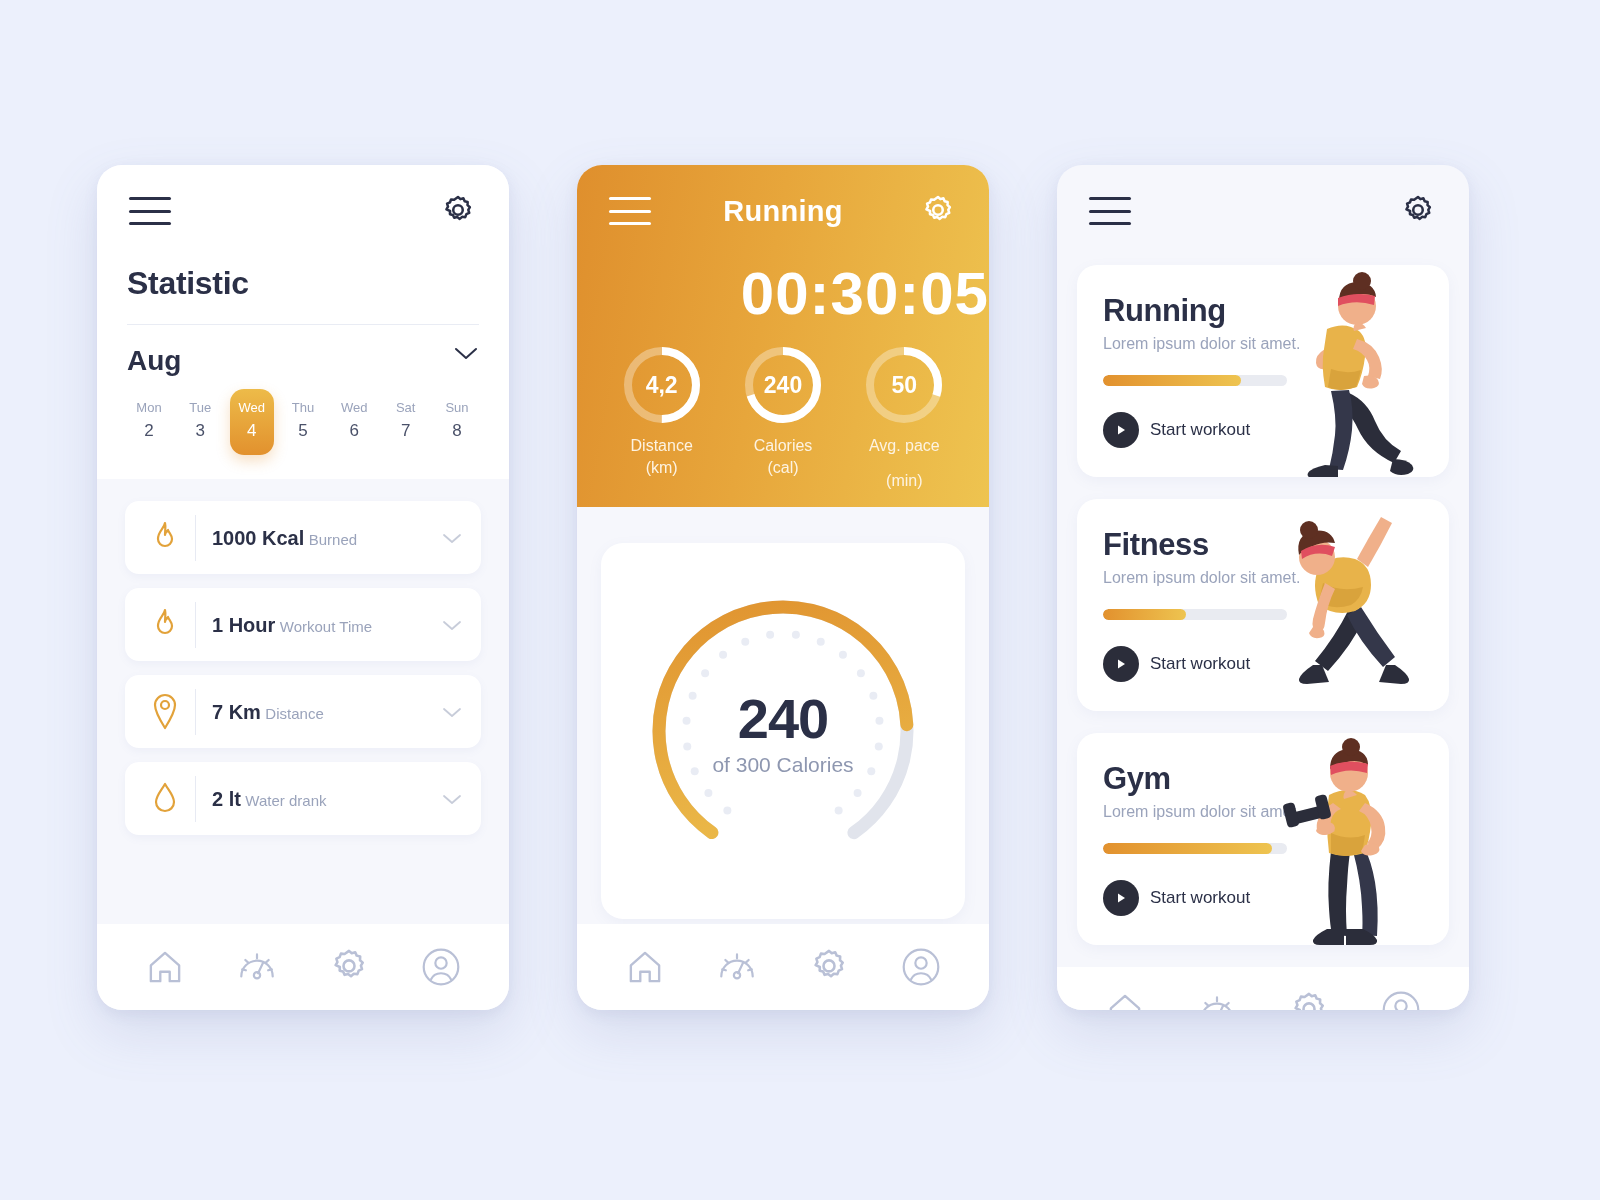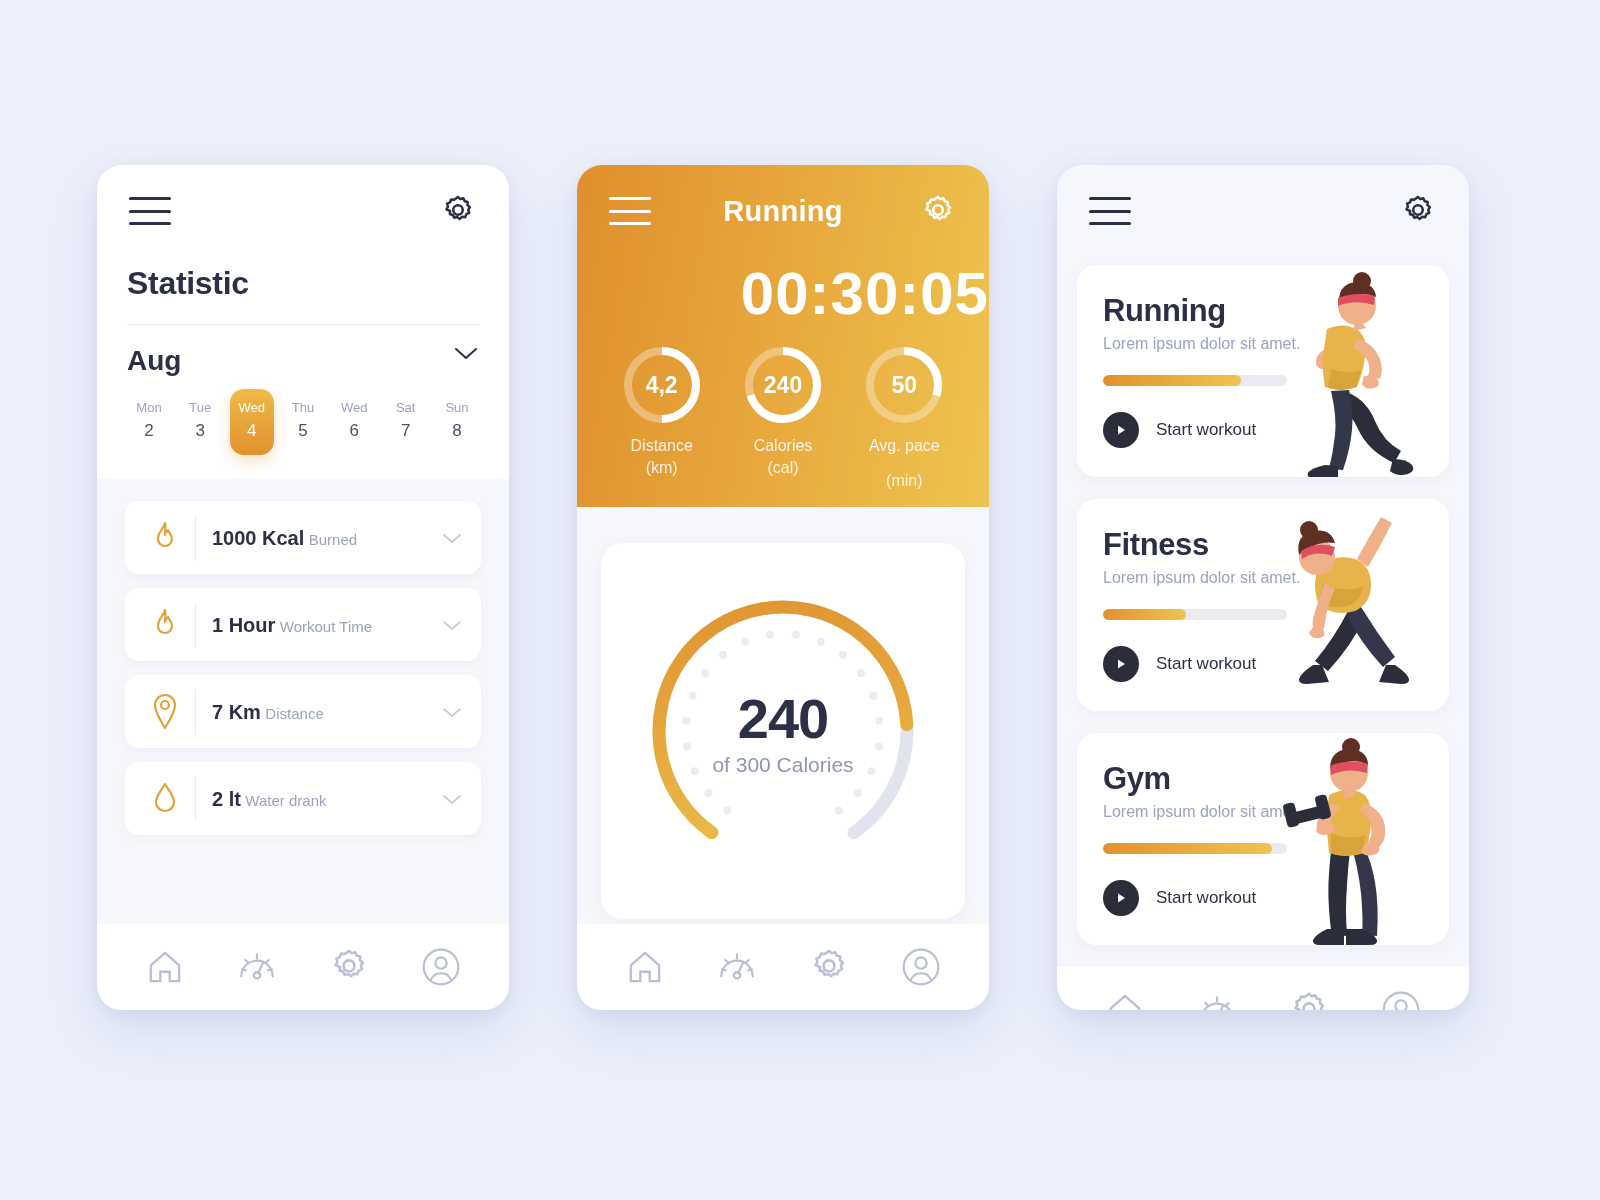--- a/index.html
+++ b/index.html
@@ -129,21 +129,21 @@
   .wk-title { font-size: 31px; font-weight: bold; color: #2b3047; letter-spacing: -.4px; }
   .wk-desc { font-size: 16px; color: #9aa3bb; margin-top: 6px; }
   .wk-track { width: 184px; height: 11px; border-radius: 6px; background: #e9ebf1; margin-top: 22px; overflow: hidden; }
   .wk-fill { height: 100%; border-radius: 6px; background: linear-gradient(90deg,#e2912e 0%, #eec450 100%); }
   .wk-start { display: flex; align-items: center; margin-top: 26px; cursor: pointer; }
   .play-btn {
     width: 36px; height: 36px; border-radius: 50%; background: #2b2d3a;
     display: flex; align-items: center; justify-content: center; flex: 0 0 36px;
   }
   .play-btn svg { display: block; }
-  .wk-start-lab { font-size: 17px; color: #2b3047; margin-left: 17px; }
+  .wk-start-lab { font-size: 17px; color: #2b3047; margin-left: 11px; }
   .wk-art { position: absolute; right: 6px; bottom: 0; width: 190px; height: 212px; }
   .wk-art svg { display: block; width: 100%; height: 100%; }
 </style>
 </head>
 <body>
 
 <div class="stage">
 
   <div class="phone" id="phone-1">
     <div class="topbar white-head">

